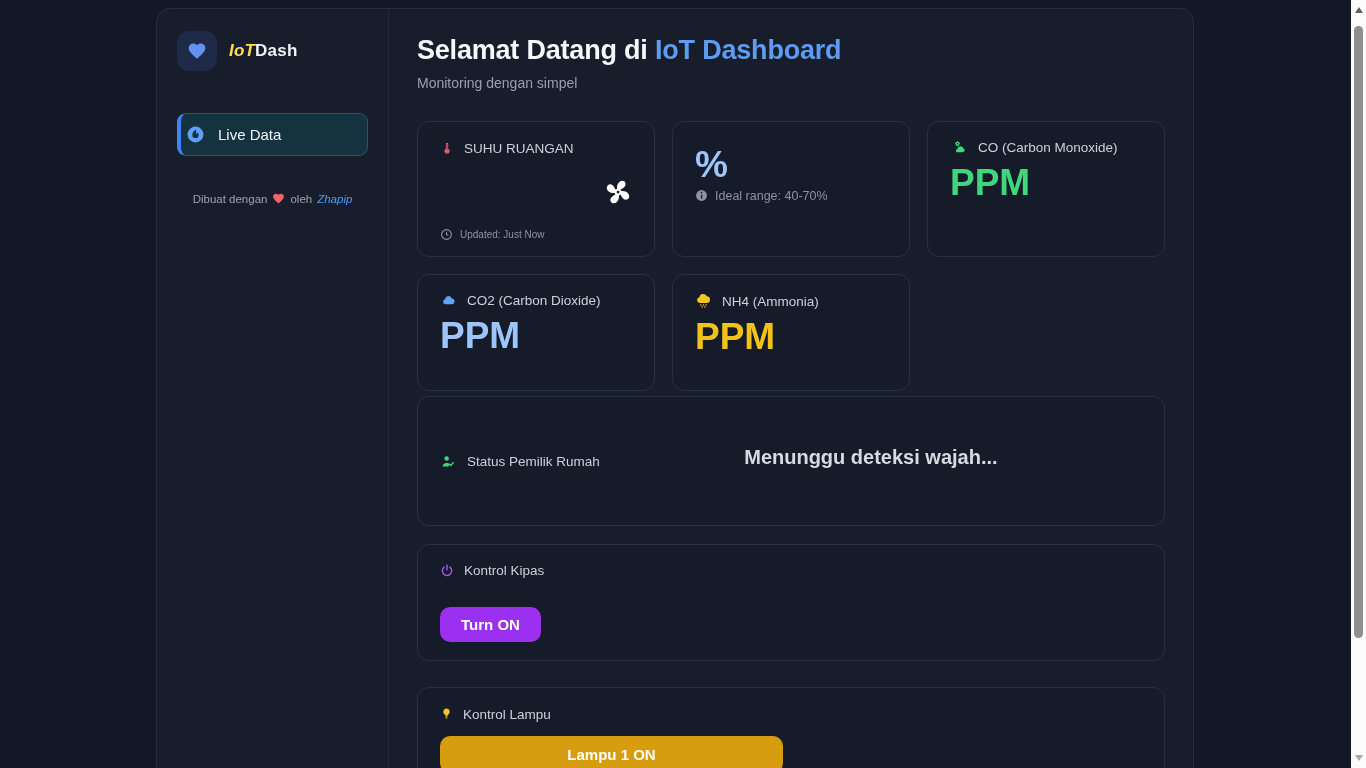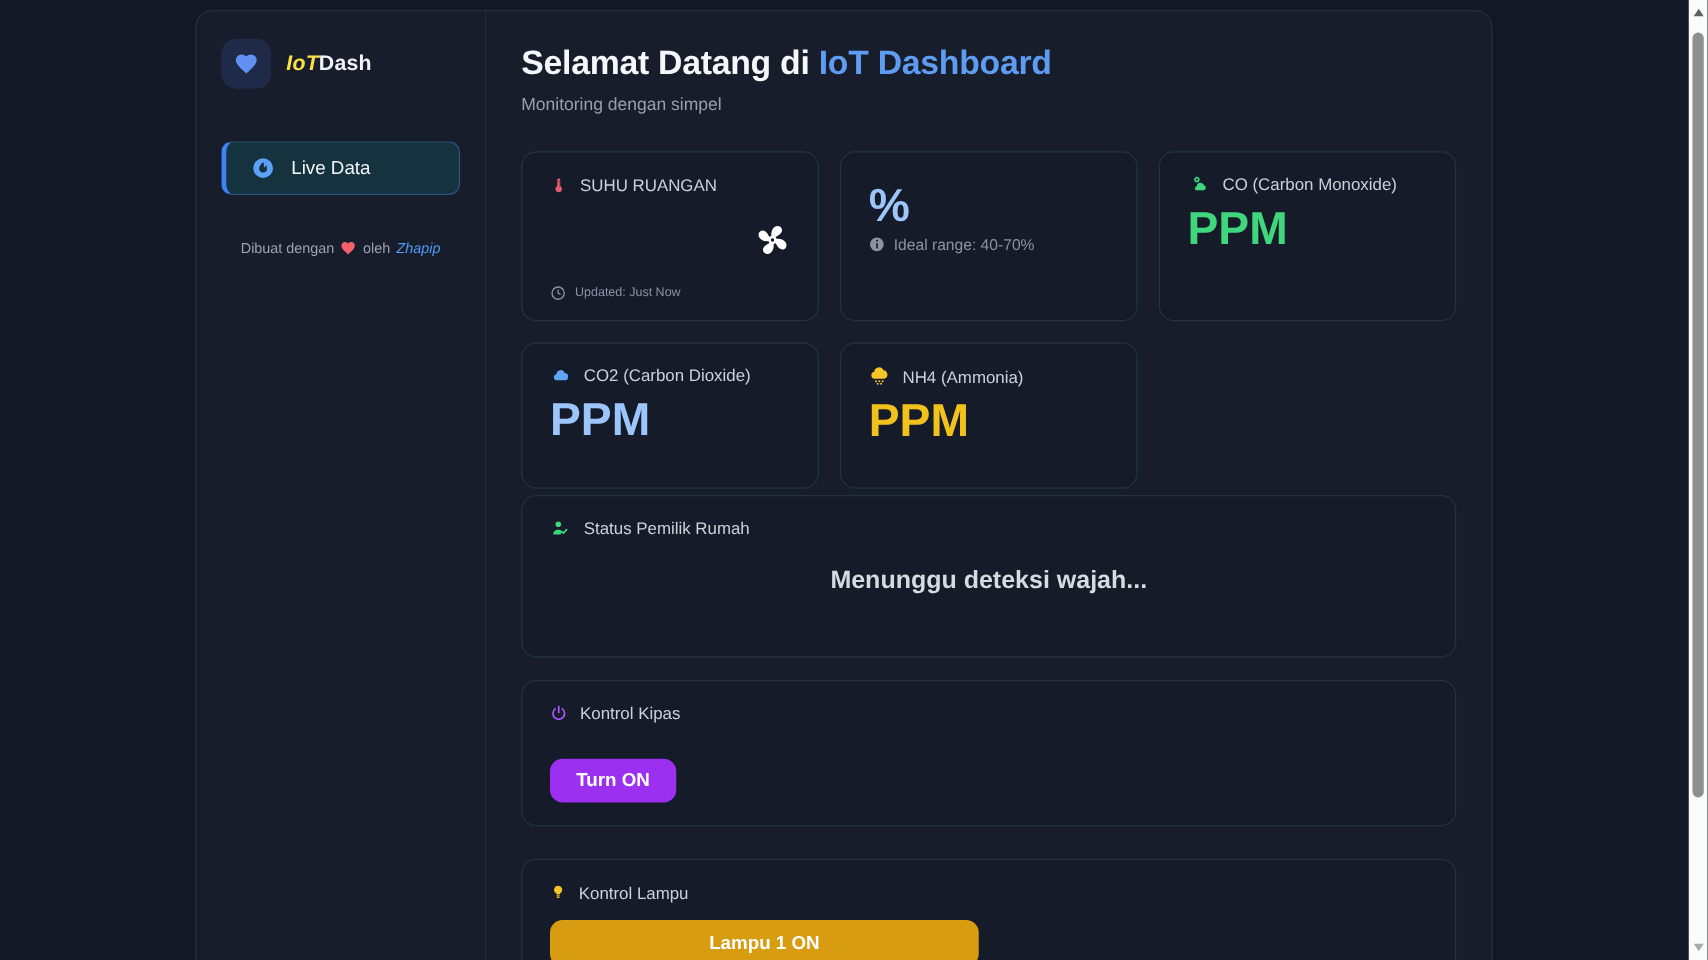--- a/index.html
+++ b/index.html
@@ -21,21 +21,21 @@
     width:40px; height:40px; border-radius:12px; background:#1e2a47;
     display:flex; align-items:center; justify-content:center;
   }
   .brand-name { font-size:17px; font-weight:bold; letter-spacing:.2px; }
   .brand-name .accent { color:#fde047;font-style:italic; }
   .brand-name .rest { color:#f0f3f8; }
   .nav { margin-top:42px; }
   .nav-item {
     display:flex; align-items:center; gap:13px;
     background:#14333f; border:1px solid #28557a; border-left:4px solid #3f83f8;
-    border-radius:9px; padding:11px 20px; cursor:pointer;
+    border-radius:9px; padding:11px 5px; cursor:pointer;
   }
   .nav-item-label { font-size:15px; color:#f2f4f7; }
   .credit {
     margin-top:36px; text-align:center; font-size:11.5px; color:#9aa3b2;
     display:flex; align-items:flex-end; justify-content:center; gap:5px; flex-wrap:wrap;
   }
   .credit .author { color:#4f9cf7; font-style:italic; cursor:pointer; }
   
   .main { flex:1; padding:26px 28px; }
   h1 { font-size:27px; font-weight:bold; color:#f5f7fa; letter-spacing:-.2px; }
@@ -59,21 +59,21 @@
   .value.yellow{ color:#f2c21c; }
   .card-foot {
     position:absolute; left:22px; bottom:15px;
     display:flex; align-items:center; gap:7px; font-size:10px; color:#8b93a3;
   }
   .kelembapan .value { margin-top:4px; }
   .kelembapan .note { display:flex; align-items:center; gap:7px; font-size:12.5px; color:#8b93a3; margin-top:2px; }
   .fan { position:absolute; right:21px; top:55px; }
   
   .wide { background:#151b29; border:1px solid #243340; border-radius:12px; padding:18px 22px; }
-  .status-card { margin-top:5px; height:130px; display:flex; flex-direction:column; }
+  .status-card { margin-top:5px; height:130px; display:flex; flex-direction:row; }
   .status-message { flex:1; display:flex; align-items:center; justify-content:center;
     font-size:20px; font-weight:bold; color:#d6dae1; padding-bottom:8px; }
   .kipas-card { margin-top:18px; height:117px; }
   .btn-turn-on {
     margin-top:29px; background:#9b30f0; color:#fff; border:none; border-radius:10px;
     padding:9px 21px; font-size:15px; font-weight:bold; cursor:pointer;
     font-family:Liberation Sans, sans-serif;
   }
   .lampu-card { margin-top:26px; height:120px; }
   .btn-lampu {

